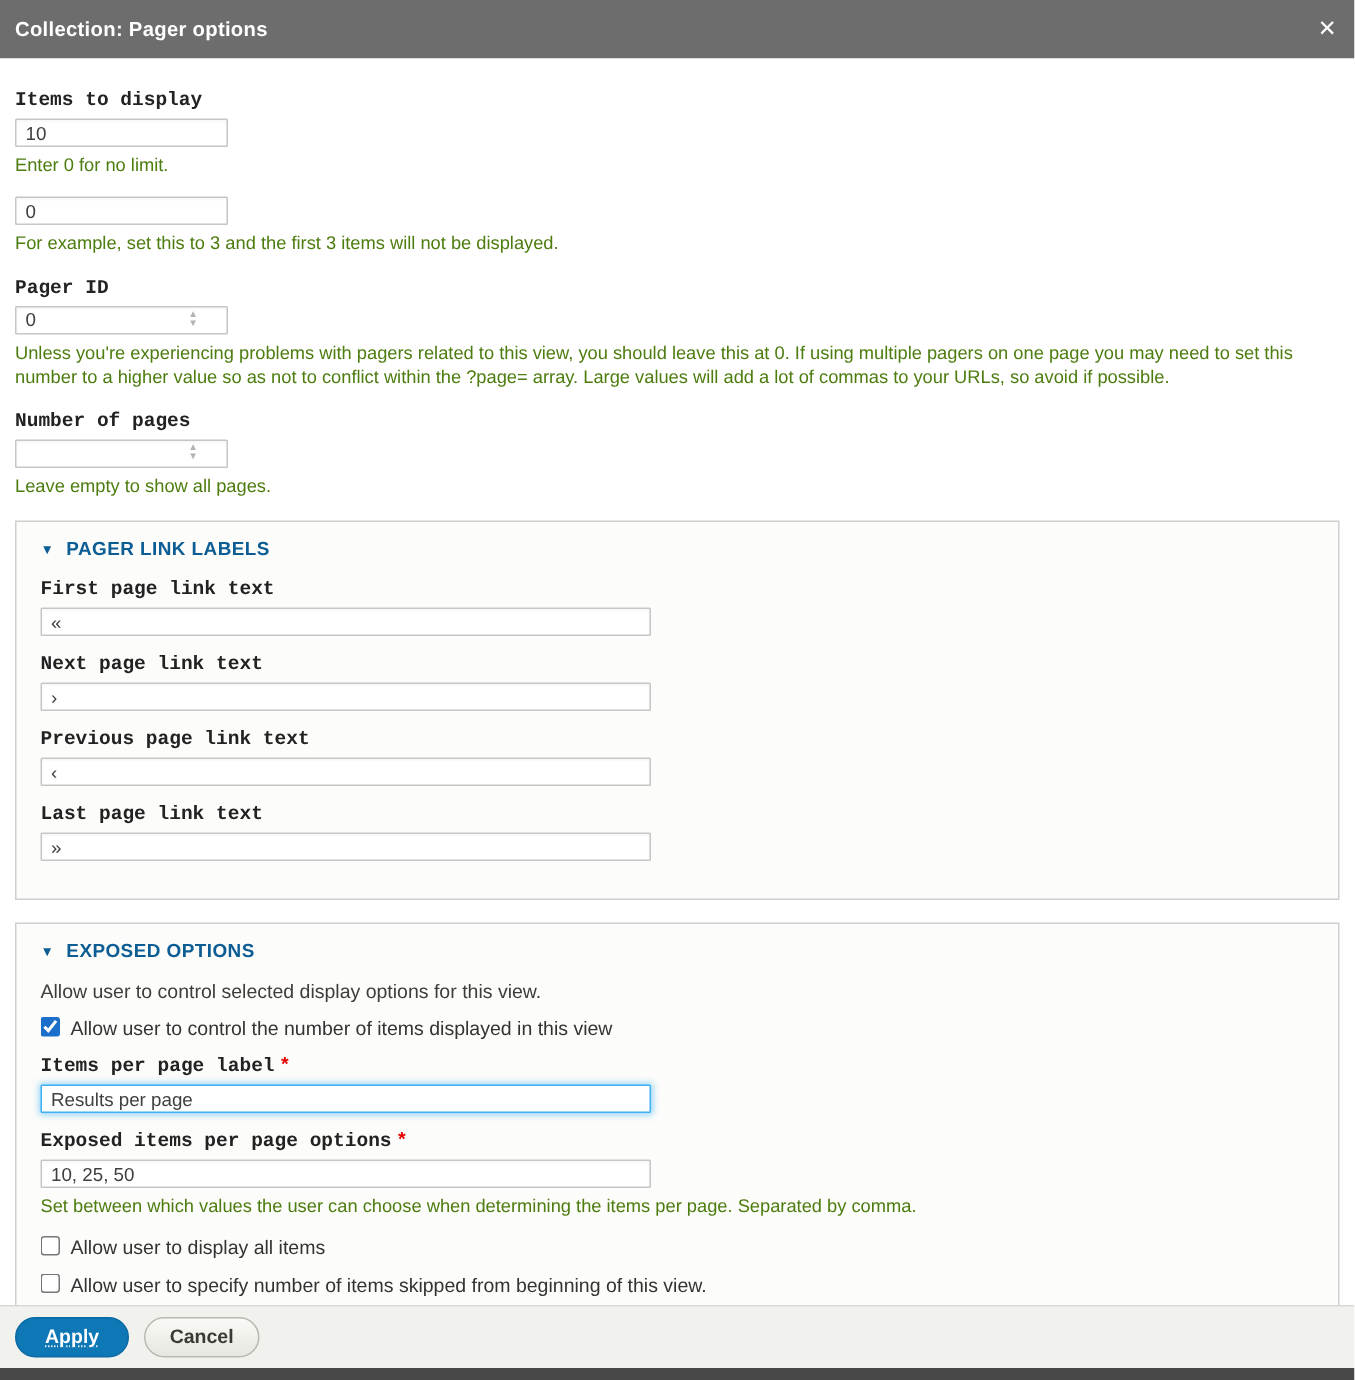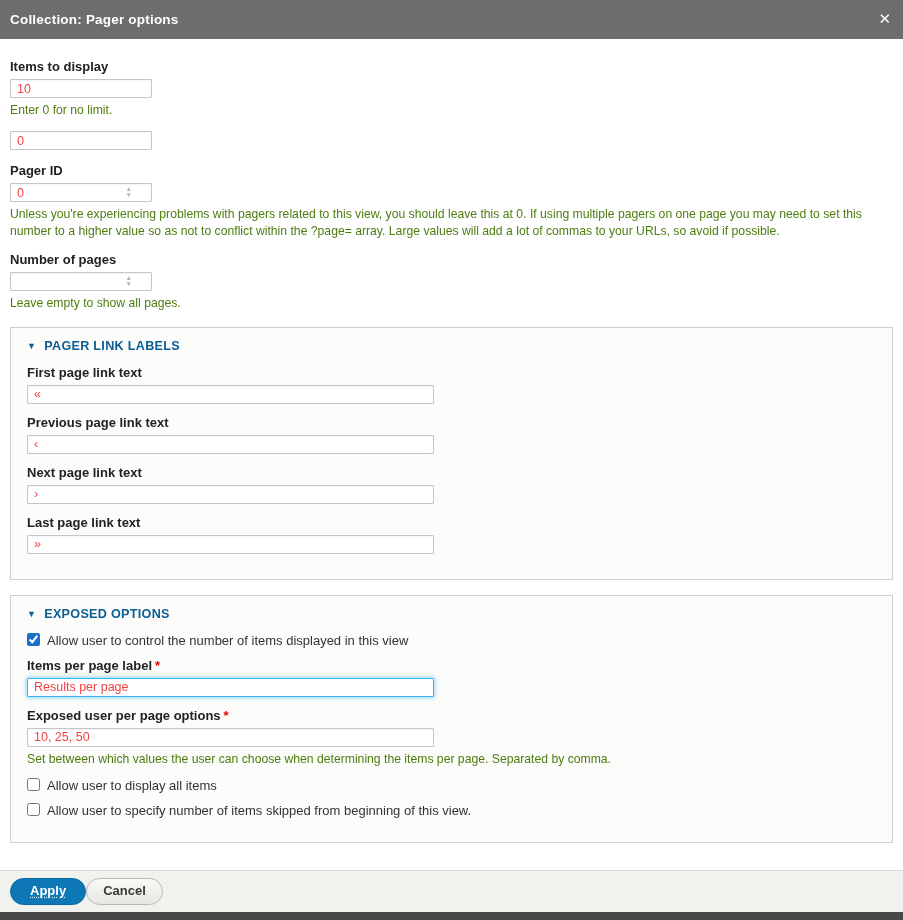--- a/index.html
+++ b/index.html
@@ -24,26 +24,26 @@
     margin-left: auto;
     background: none; border: none; cursor: pointer;
     color: #fff; font-weight: bold; font-size: 15px; line-height: 1;
     font-family: "DejaVu Sans", sans-serif;
   }
 
   
   .dialog-body { flex: 1 1 auto; overflow: hidden; padding: 20px 10px 0 10px; background: #fff; }
 
   .form-item { margin: 0 0 13px 0; }
-  .form-item > label { display: block; font-weight: bold; font-size: 13px; color: #222; margin-bottom: 5px; }
+  .form-item > label { display: block; font-weight: bold; font-size: 13px; color: #222; margin-bottom: 5px; font-family: Liberation Mono, monospace; }
   .description { font-size: 12.2px; color: #4d7c0f; margin-top: 4px; line-height: 1.35; }
 
   input[type="text"] {
     font-family: "Liberation Sans", "DejaVu Sans", sans-serif;
-    font-size: 12.5px; color: #ef4444;
+    font-size: 12.5px; color: #404040;
     height: 19px;
     border: 1px solid #c6c6c6;
     background: #fff;
     padding: 1px 6px;
     box-shadow: inset 0 1px 2px rgba(0,0,0,0.04);
     border-radius: 1px;
     outline: none;
   }
   .input-sm { width: 142px; }
   .input-lg { width: 407px; }
@@ -85,21 +85,21 @@
   input.focused {
     border: 1px solid #3fb0f0;
     box-shadow: 0 0 4px 1px rgba(64, 178, 245, 0.55);
   }
 
   
   .dialog-footer {
     flex: 0 0 42px;
     background: #f1f1ee;
     border-top: 1px solid #d9d9d4;
-    display: flex; align-items: center; 
+    display: flex; align-items: center; gap: 10px;
     padding: 0 10px;
   }
   .btn {
     font-family: "Liberation Sans", "DejaVu Sans", sans-serif;
     font-size: 13px; font-weight: bold;
     border-radius: 20em;
     padding: 4px 16px 5px 16px;
     cursor: pointer;
     line-height: 1.2;
   }
@@ -133,20 +133,21 @@
   <div class="dialog-body">
 
     <div class="form-item">
       <label>Items to display</label>
       <input type="text" class="input-sm" value="10" style="">
       <div class="description">Enter 0 for no limit.</div>
     </div>
 
     <div class="form-item">
       <input type="text" class="input-sm" value="0" style="">
+      <div class="description">For example, set this to 3 and the first 3 items will not be displayed.</div>
     </div>
 
     <div class="form-item">
       <label>Pager ID</label>
       <span class="num-wrap">
         <input type="text" class="input-sm" value="0" style="">
         <span class="spinner">
           <span>▲</span>
           <span>▼</span>
         </span>
@@ -171,54 +172,55 @@
         <span class="legend-arrow">▼</span>
         <span>Pager link labels</span>
       </div>
 
       <div class="form-item">
         <label>First page link text</label>
         <input type="text" class="input-lg" value="«" style="">
       </div>
 
       <div class="form-item">
+        <label>Next page link text</label>
+        <input type="text" class="input-lg" value="›" style="">
+      </div>
+
+      <div class="form-item">
         <label>Previous page link text</label>
         <input type="text" class="input-lg" value="‹" style="">
-      </div>
-
-      <div class="form-item">
-        <label>Next page link text</label>
-        <input type="text" class="input-lg" value="›" style="">
       </div>
 
       <div class="form-item">
         <label>Last page link text</label>
         <input type="text" class="input-lg" value="»" style="">
       </div>
     </div>
 
     <div class="fieldset">
       <div class="fieldset-legend">
         <span class="legend-arrow">▼</span>
         <span>Exposed options</span>
       </div>
 
+      <div class="intro-text">Allow user to control selected display options for this view.</div>
 
       <div class="checkbox-item">
         <input type="checkbox" checked="" style="">
         <span>Allow user to control the number of items displayed in this view</span>
       </div>
 
       <div class="form-item">
         <label><span>Items per page label</span><span class="req">*</span></label>
         <input type="text" class="input-lg focused" autofocus="" value="Results per page" style="">
       </div>
 
       <div class="form-item">
-        <label><span>Exposed user per page options</span><span class="req">*</span></label>
+        <label><span>Exposed items per page options</span><span class="req">*</span></label>
         <input type="text" class="input-lg" value="10, 25, 50" style="">
         <div class="description">Set between which values the user can choose when determining the items per page. Separated by comma.</div>
       </div>
 
       <div class="checkbox-item">
         <input type="checkbox" style="">
         <span>Allow user to display all items</span>
       </div>
 
       <div class="checkbox-item">

